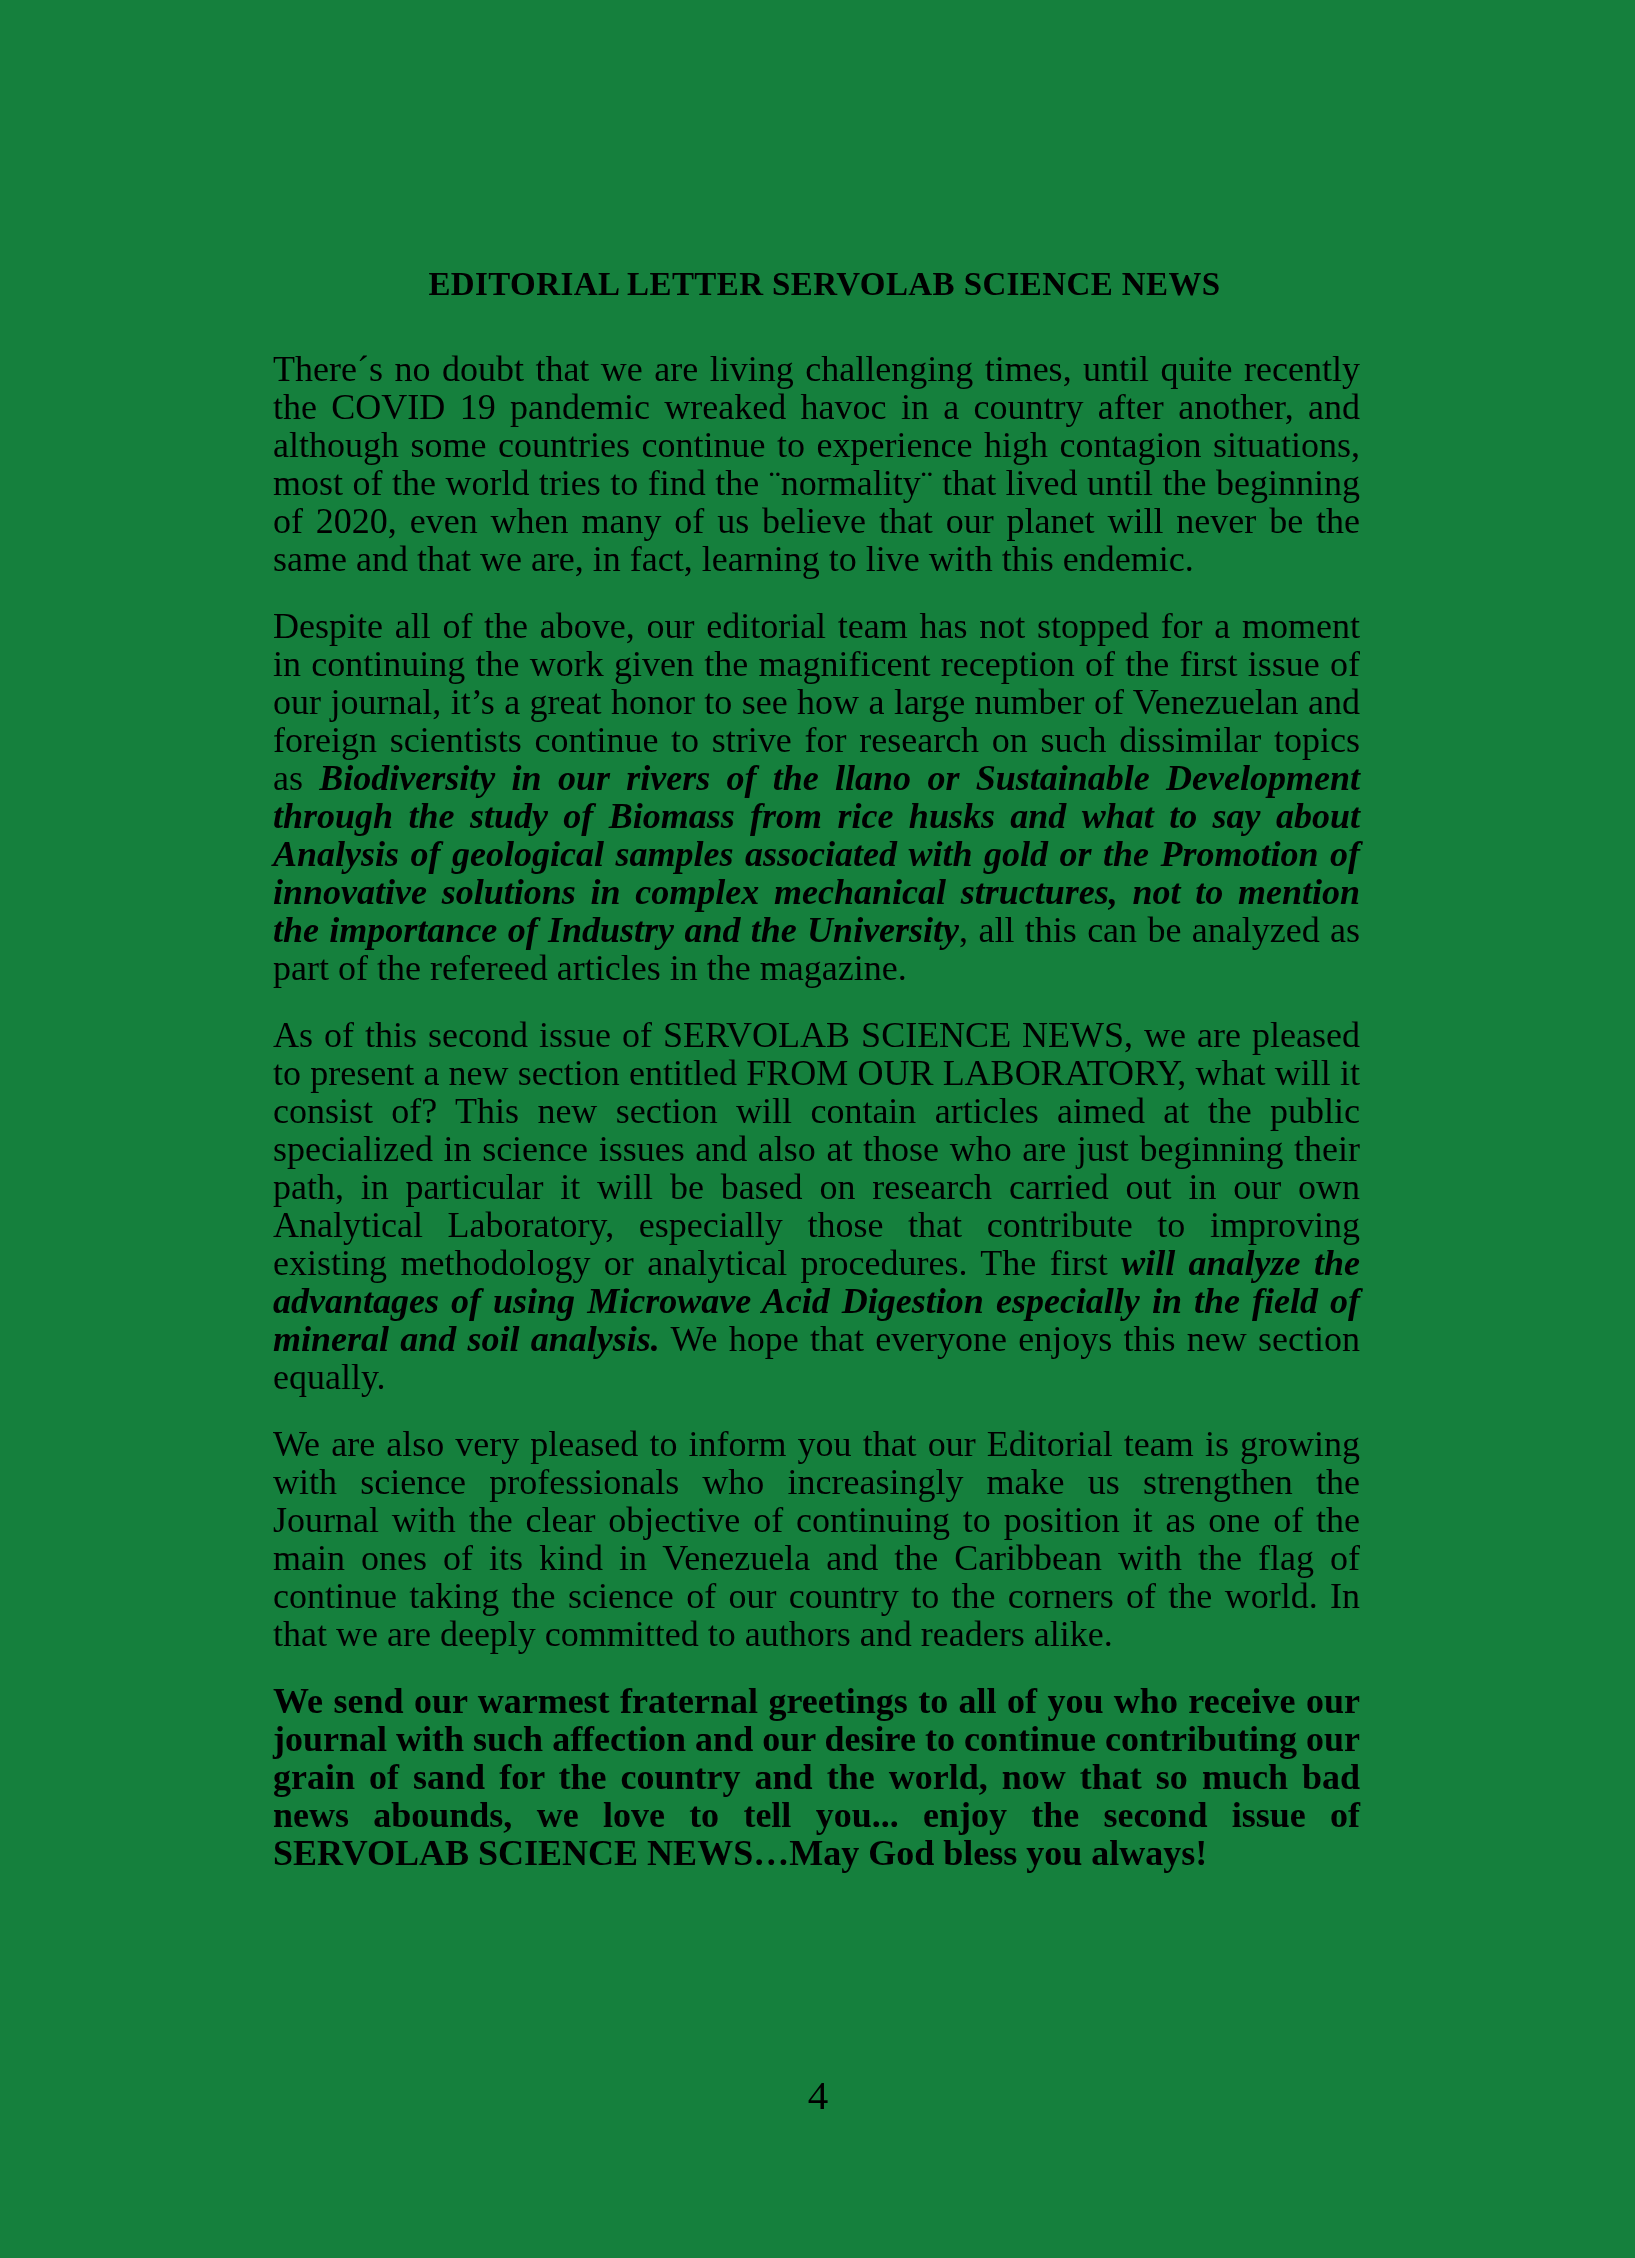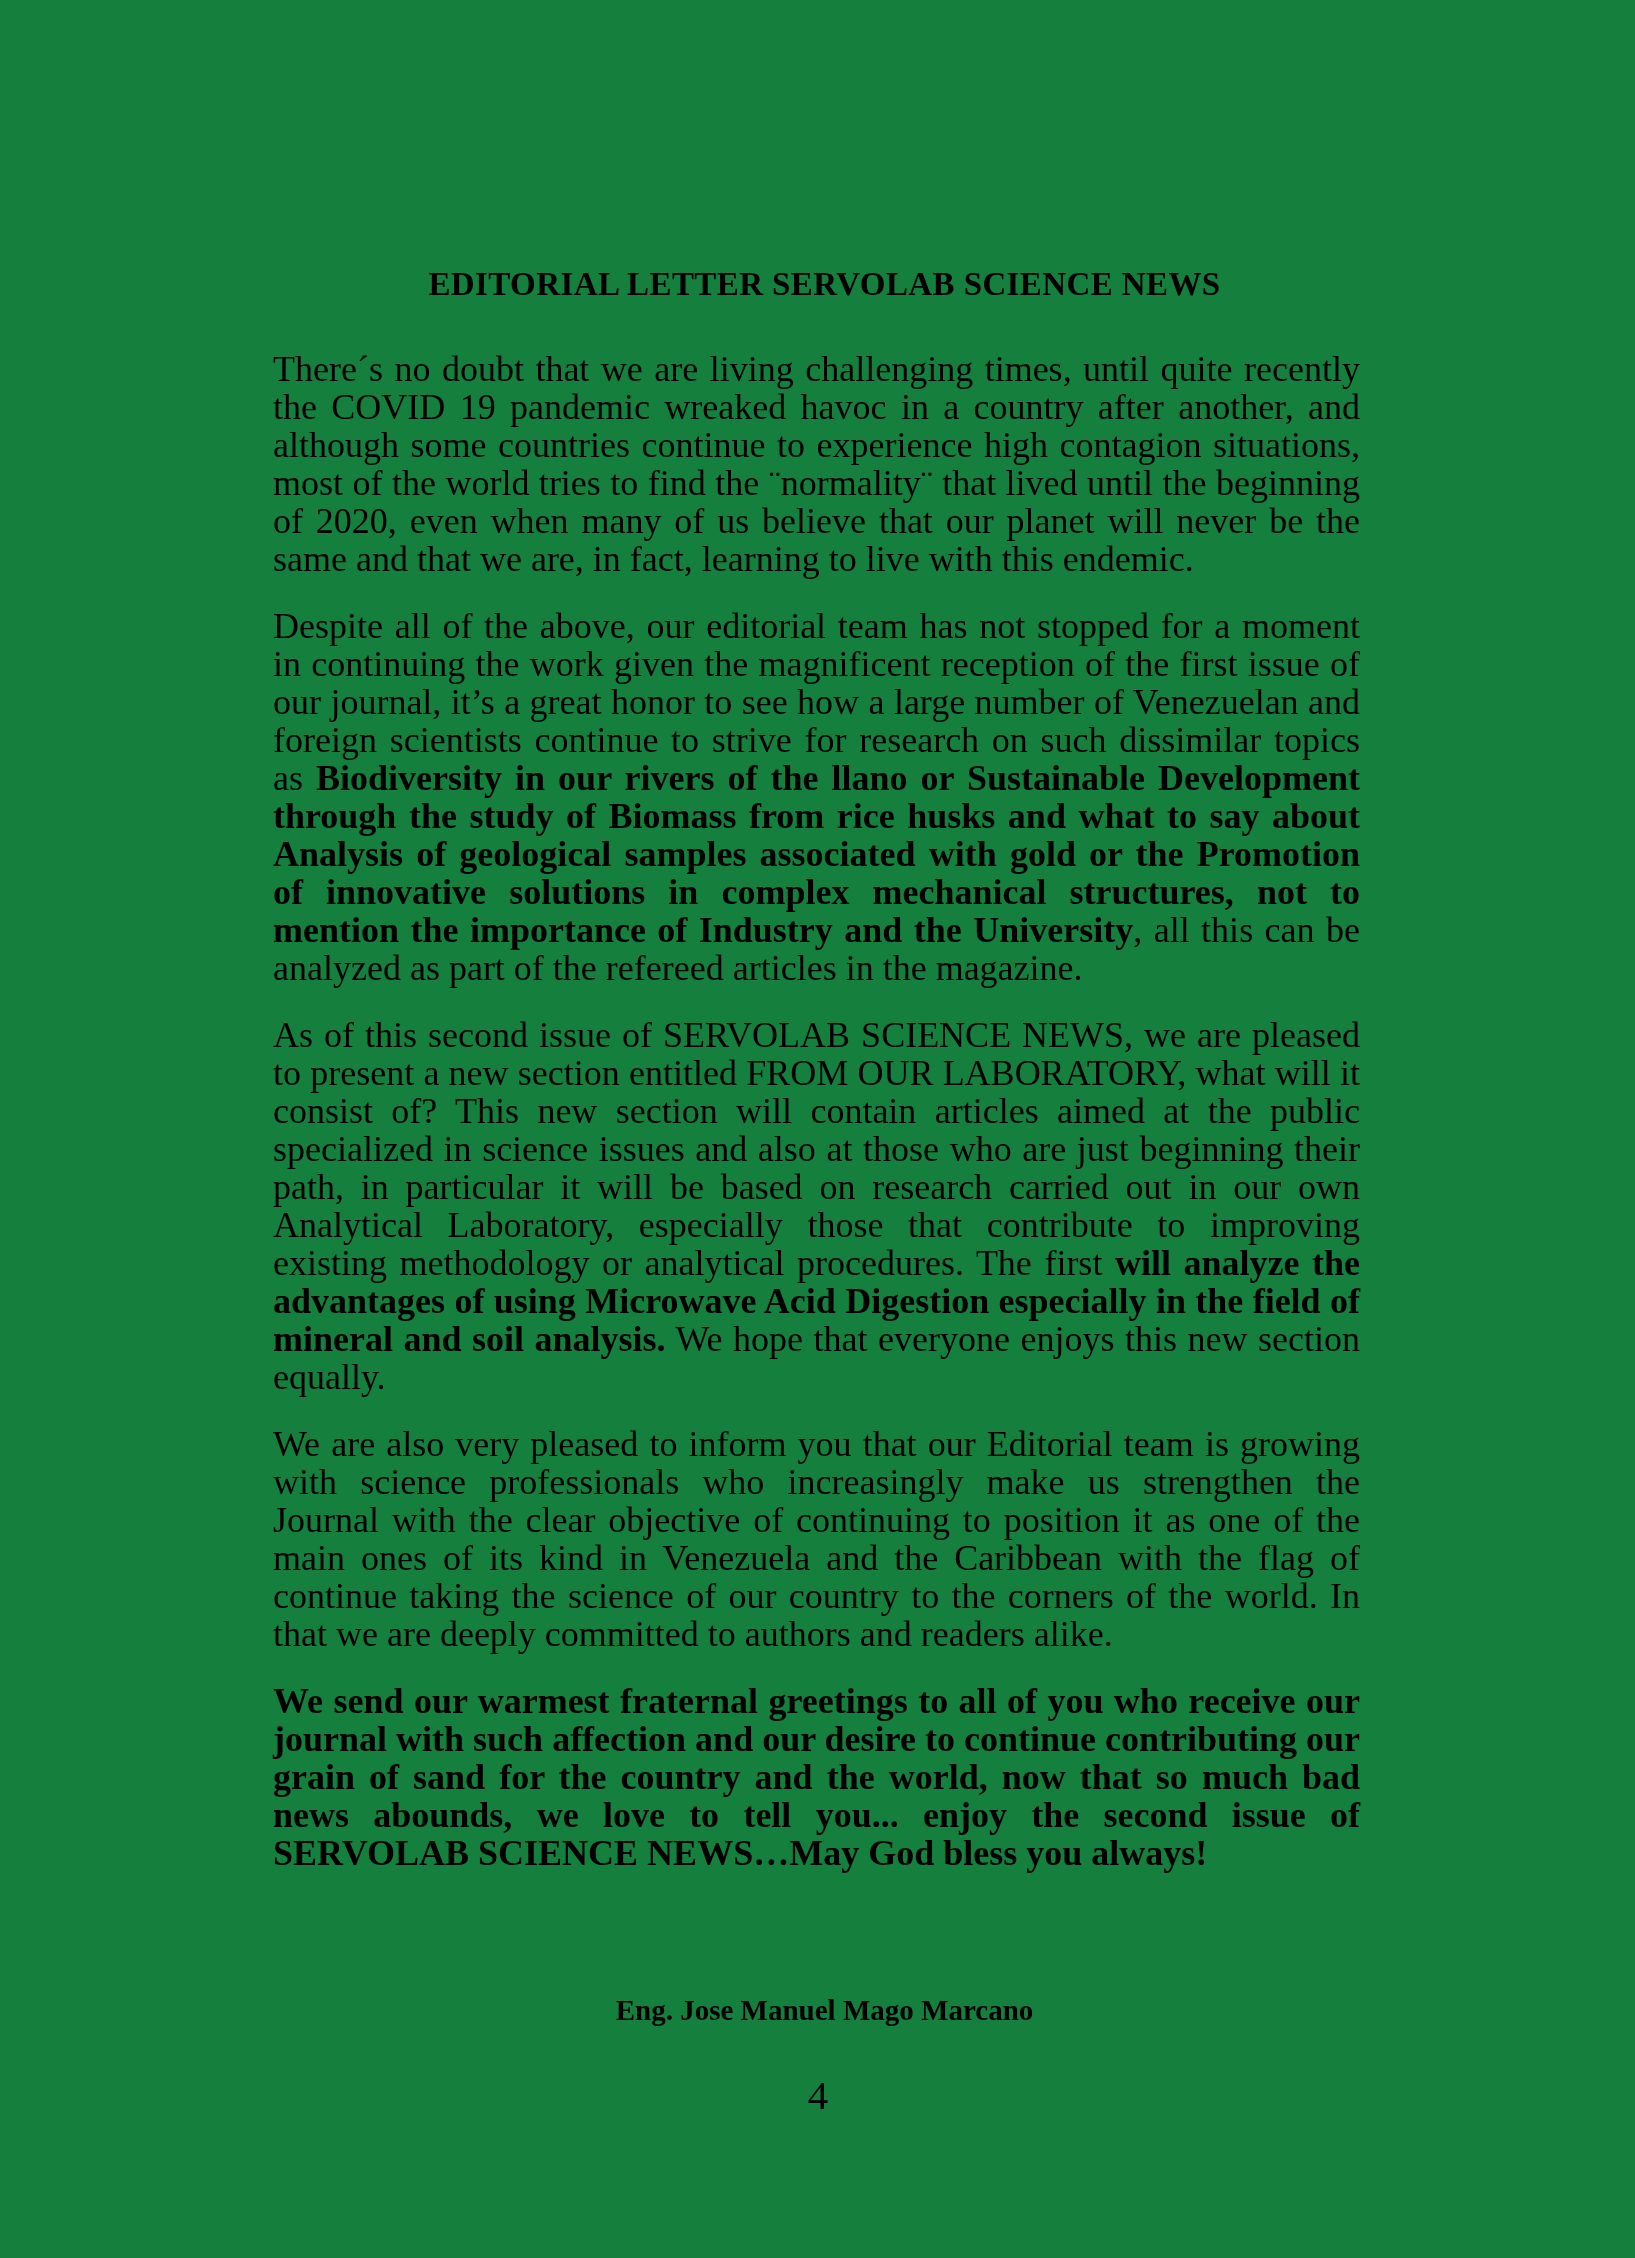--- a/index.html
+++ b/index.html
@@ -36,20 +36,21 @@
     line-height: 38px;
     text-align: justify;
     text-justify: inter-word;
   }
   .body p:last-child {
     margin-bottom: 0;
     font-weight: bold;
   }
   .b {
     font-weight: bold;
+    font-style: italic;
   }
   .sig-name {
     margin-top: 119px;
     font-size: 29px;
     font-weight: bold;
     text-align: center;
     line-height: 38px;
   }
   .sig-role {
     margin-top: 33px;
@@ -74,17 +75,16 @@
 <div class="page">
   <div class="content">
     <h1 class="title">EDITORIAL LETTER SERVOLAB SCIENCE NEWS</h1>
     <div class="body" id="paragraphs">
         <p><span>There´s no doubt that we are living challenging times, until quite recently the COVID 19 pandemic wreaked havoc in a country after another, and although some countries continue to experience high contagion situations, most of the world tries to find the ¨normality¨ that lived until the beginning of 2020, even when many of us believe that our planet will never be the same and that we are, in fact, learning to live with this endemic.</span></p>
         <p><span>Despite all of the above, our editorial team has not stopped for a moment in continuing the work given the magnificent reception of the first issue of our journal, it’s a great honor to see how a large number of Venezuelan and foreign scientists continue to strive for research on such dissimilar topics as </span><span class="b">Biodiversity in our rivers of the llano or Sustainable Development through the study of Biomass from rice husks and what to say about Analysis of geological samples associated with gold or the Promotion of innovative solutions in complex mechanical structures, not to mention the importance of Industry and the University</span><span>, all this can be analyzed as part of the refereed articles in the magazine.</span></p>
         <p><span>As of this second issue of SERVOLAB SCIENCE NEWS, we are pleased to present a new section entitled FROM OUR LABORATORY, what will it consist of? This new section will contain articles aimed at the public specialized in science issues and also at those who are just beginning their path, in particular it will be based on research carried out in our own Analytical Laboratory, especially those that contribute to improving existing methodology or analytical procedures. The first </span><span class="b">will analyze the advantages of using Microwave Acid Digestion especially in the field of mineral and soil analysis.</span><span> We hope that everyone enjoys this new section equally.</span></p>
         <p><span>We are also very pleased to inform you that our Editorial team is growing with science professionals who increasingly make us strengthen the Journal with the clear objective of continuing to position it as one of the main ones of its kind in Venezuela and the Caribbean with the flag of continue taking the science of our country to the corners of the world. In that we are deeply committed to authors and readers alike.</span></p>
         <p><span>We send our warmest fraternal greetings to all of you who receive our journal with such affection and our desire to continue contributing our grain of sand for the country and the world, now that so much bad news abounds, we love to tell you... enjoy the second issue of SERVOLAB SCIENCE NEWS…May God bless you always!</span></p>
       </div>
-    <div class="sig-name">Eng. Jose Manuel Mago Marcano</div>
   </div>
   <div class="page-num">4</div>
 </div>
 
 
 </body></html>

